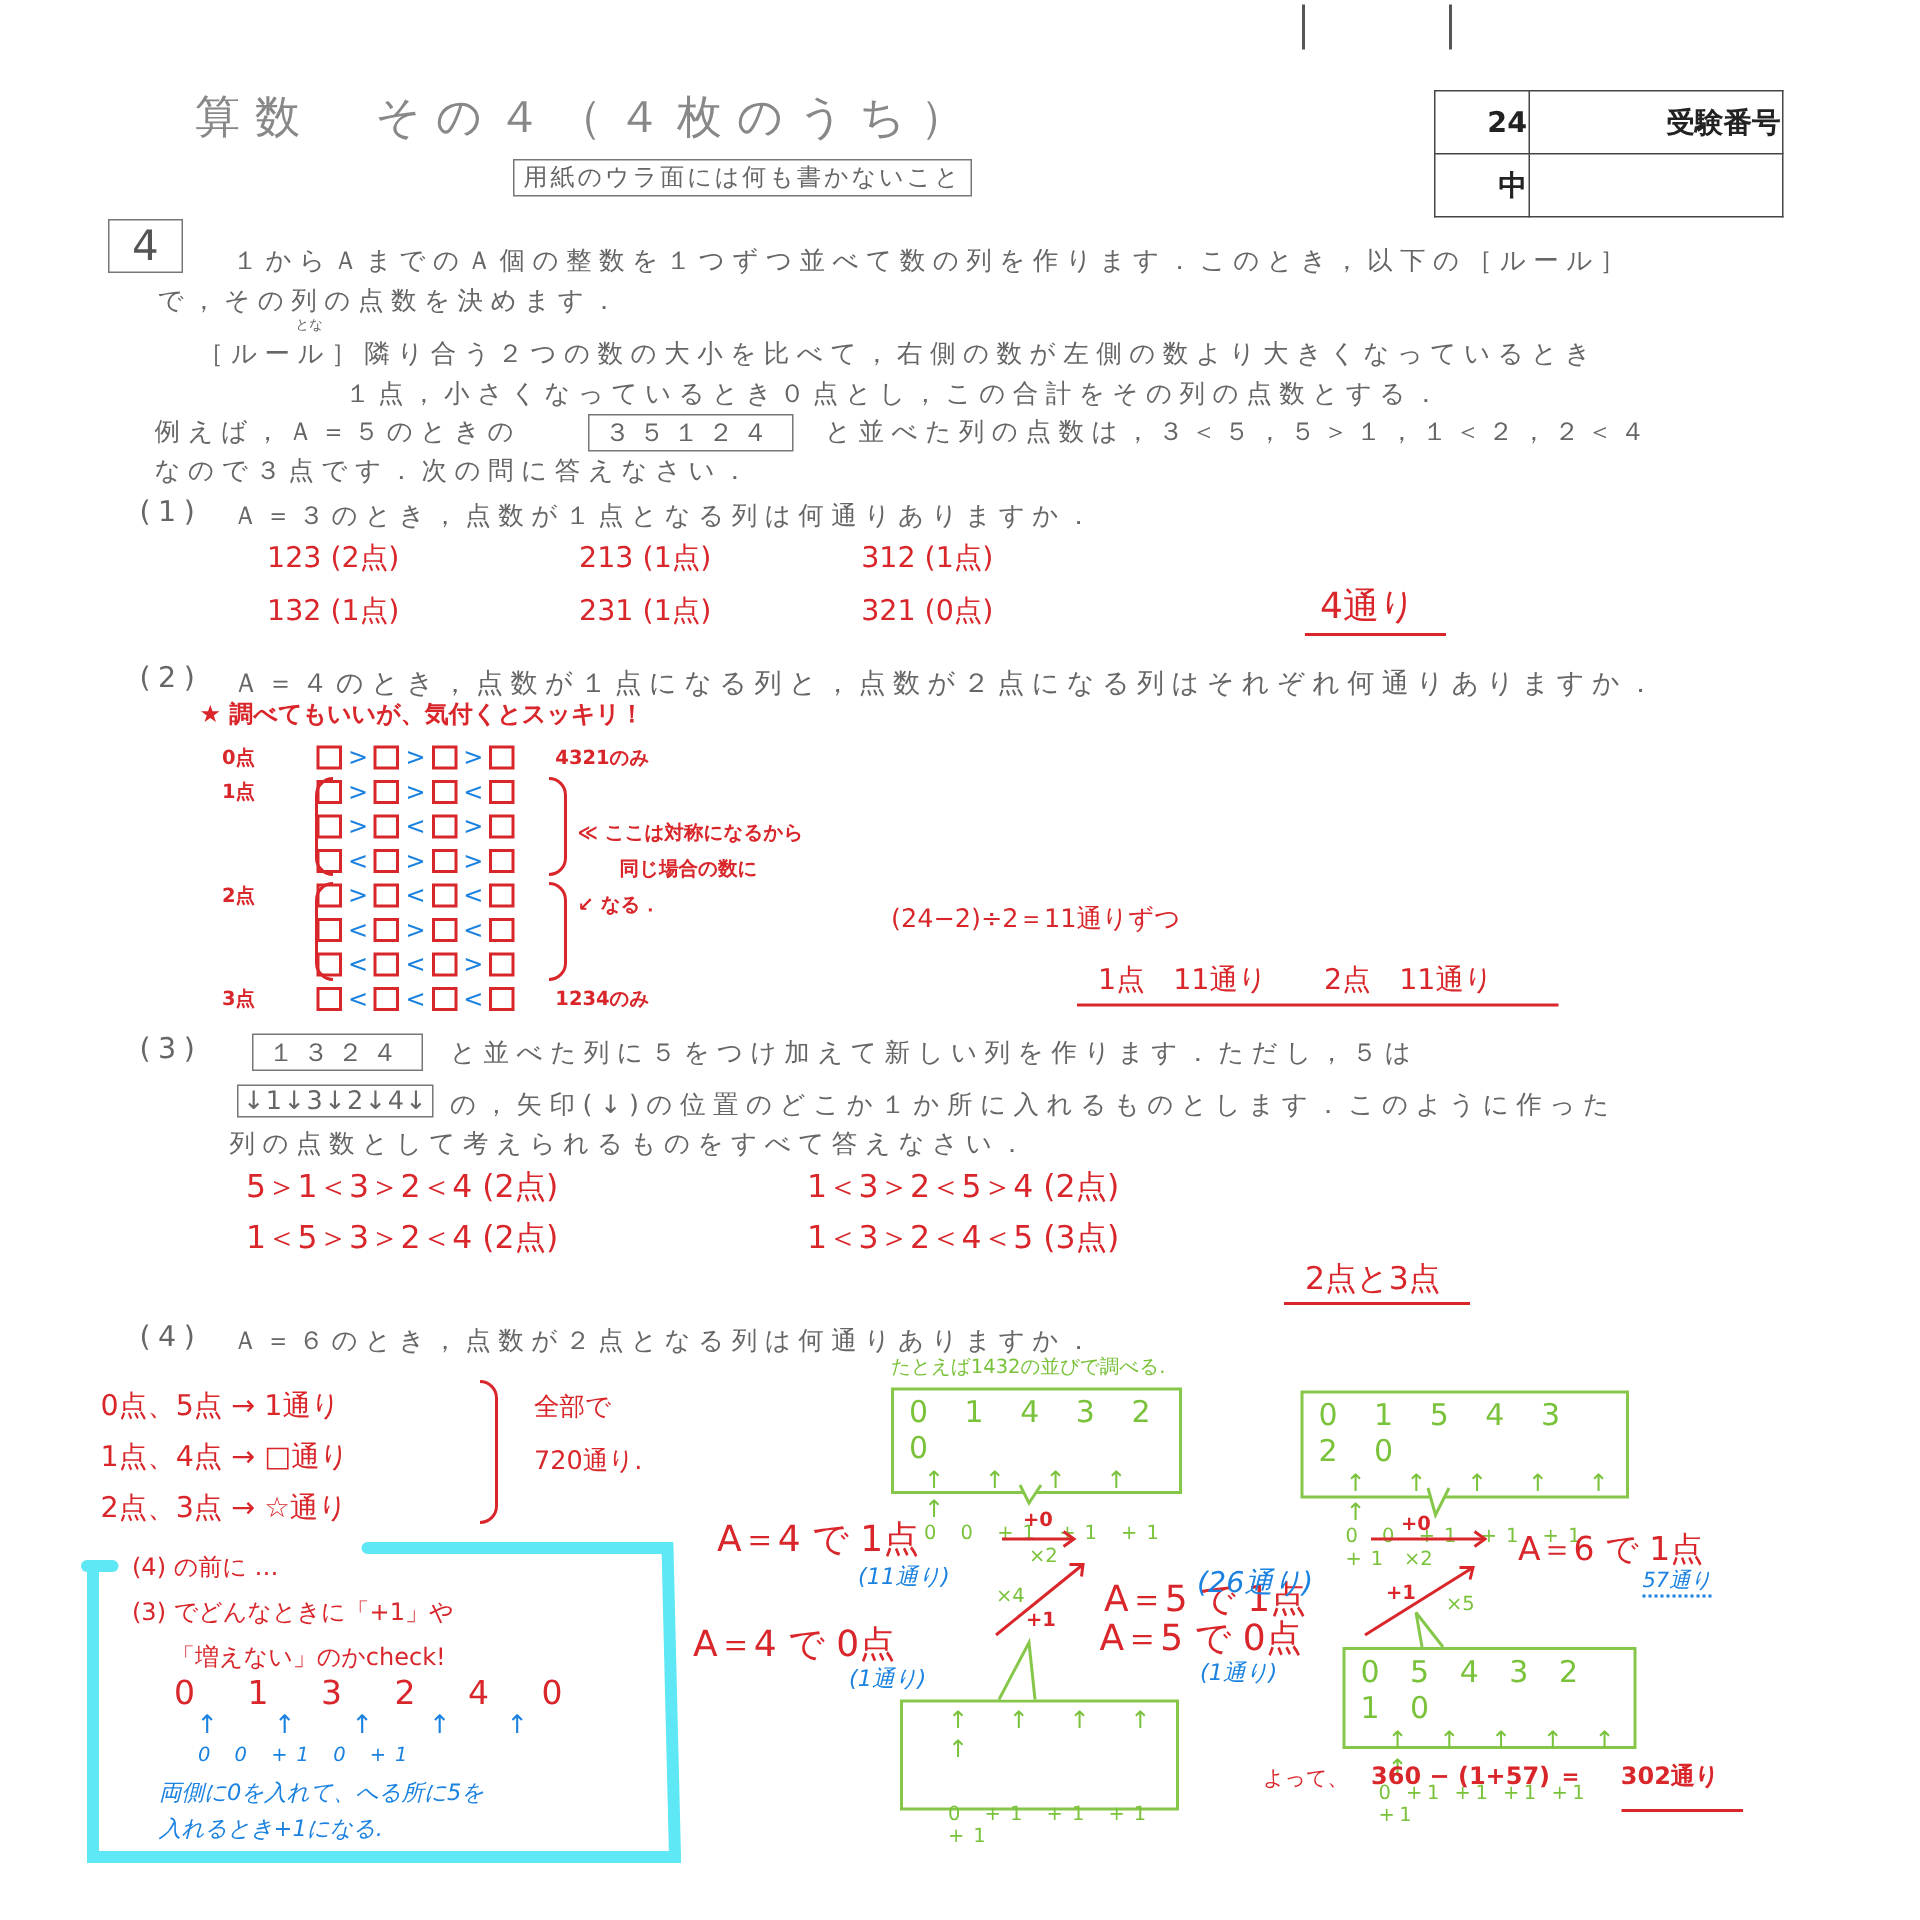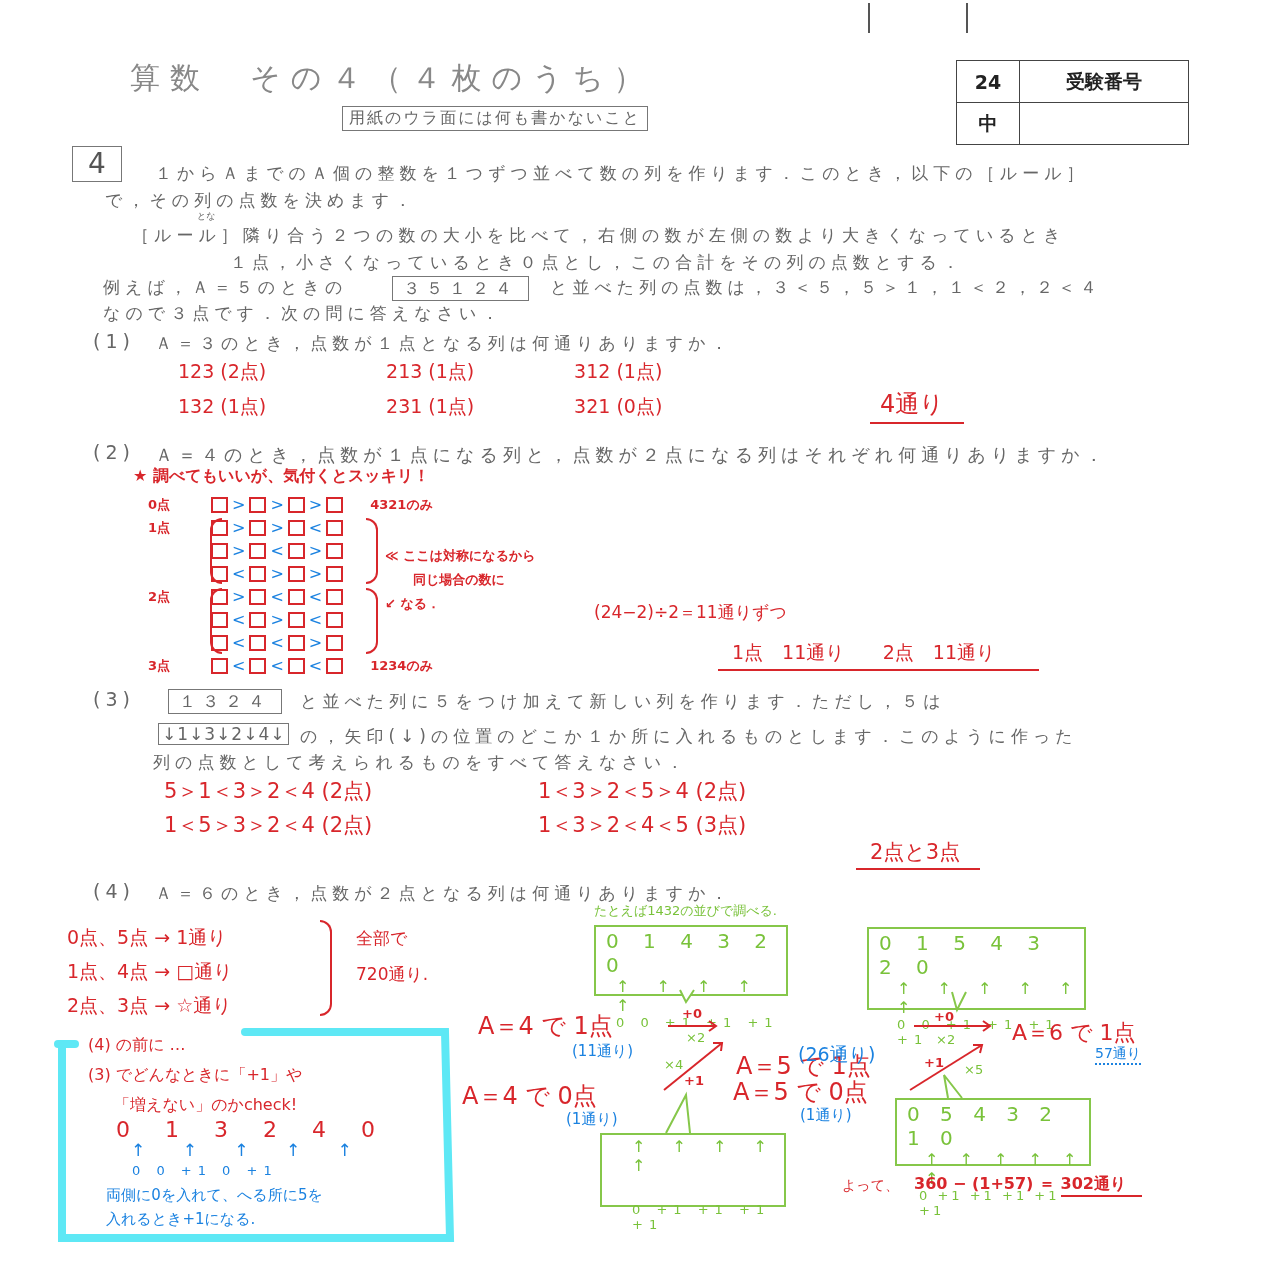--- a/index.html
+++ b/index.html
@@ -1,26 +1,26 @@
 <!DOCTYPE html>
 <html><head>
 <meta charset="utf-8">
 <style>
   html, body { margin:0; padding:0; }
   body { width:1280px; height:1280px; background:#ffffff; position:relative; overflow:hidden;
          font-family:"DejaVu Sans", sans-serif; color:#555; }
   .abs { position:absolute; white-space:nowrap; }
   .print { color:#666; letter-spacing:5px; font-size:17px; }
   .red { color:#d8262b; }
-  .blue { color:#1b82e0; }
+  .blue { color:#1b82e0;font-style:italic; }
   .green { color:#79c23a; }
   .box { border:1.5px solid #777; }
   .title { font-size:30px; color:#888; letter-spacing:10px; font-family:"DejaVu Serif", serif; }
   table.exam { border-collapse:collapse; }
-  table.exam td { border:1.5px solid #444; font-weight:bold; color:#222; font-size:19px; text-align:center; }
+  table.exam td { border:1.5px solid #444; font-weight:bold; color:#222; font-size:19px; text-align:right; }
   .sq { display:inline-block; width:13px; height:12px; border:2px solid #d8262b; vertical-align:middle; margin:0 1px; }
   .op { color:#1b82e0; font-size:16px; margin:0 3px; }
   .bubble { position:absolute; border:2px solid #86c74a; background:#fff; }
   .bubble .line1 { font-size:20px; letter-spacing:9px; color:#79c23a; }
   .bubble .line2 { font-size:16px; letter-spacing:11px; color:#79c23a; }
   .bubble .line3 { font-size:13px; letter-spacing:6px; color:#79c23a; }
   .uline { border-bottom:2px solid #d8262b; }
   .paren { position:absolute; border:2px solid #d8262b; }
 </style>
 </head>
@@ -198,21 +198,21 @@
 <div class="abs red" style="left:356px;top:920px;font-size:17px;line-height:36px;">
   <div>全部で</div>
   <div>720通り.</div>
 </div>
 
 <div class="bubble" style="left:594px;top:925px;width:180px;height:65px;padding:2px 0 0 10px;">
   <div class="line1">0 1 4 3 2 0</div>
   <div class="line2" style="padding-left:10px;">↑ ↑ ↑ ↑ ↑</div>
   <div class="line3" style="padding-left:10px;">0  0  +1 +1 +1</div>
 </div>
-<div class="bubble" style="left:867px;top:927px;width:205px;height:65px;padding:2px 0 12px 10px;">
+<div class="bubble" style="left:867px;top:927px;width:205px;height:65px;padding:2px 0 1px 10px;">
   <div class="line1">0 1 5 4 3 2 0</div>
   <div class="line2" style="padding-left:18px;">↑ ↑ ↑ ↑ ↑ ↑</div>
   <div class="line3" style="padding-left:18px;">0  0 +1 +1 +1 +1</div>
 </div>
 <div class="bubble" style="left:600px;top:1133px;width:172px;height:68px;padding:2px 0 0 10px;">
   <div class="line2" style="padding-left:20px;">↑ ↑ ↑ ↑ ↑</div>
   <div class="line3" style="padding-left:20px;margin-top:27px;">0 +1 +1 +1 +1</div>
 </div>
 <div class="bubble" style="left:895px;top:1098px;width:182px;height:62px;padding:2px 0 0 10px;">
   <div class="line1" style="letter-spacing:7px;">0 5 4 3 2 1 0</div>
@@ -253,21 +253,21 @@
 <div class="abs green" style="left:686px;top:1030px;font-size:13px;">×2</div>
 <div class="abs red" style="left:934px;top:1009px;font-size:13px;font-weight:bold;">+0</div>
 <div class="abs green" style="left:936px;top:1032px;font-size:13px;">×2</div>
 <div class="abs green" style="left:664px;top:1057px;font-size:13px;">×4</div>
 <div class="abs red" style="left:684px;top:1073px;font-size:13px;font-weight:bold;">+1</div>
 <div class="abs red" style="left:924px;top:1055px;font-size:13px;font-weight:bold;">+1</div>
 <div class="abs green" style="left:964px;top:1062px;font-size:13px;">×5</div>
 
 <div class="abs red" style="left:842px;top:1177px;font-size:14px;">よって、</div>
 <div class="abs red" style="left:914px;top:1174px;font-size:16px;font-weight:bold;">
-  <span>360 − (1+57) ＝ </span><span class="uline" style="padding:0 16px 2px 0;">302通り</span>
+  <span>360 − (1+57) ＝ </span><span class="uline" style="padding:0 16px 13px 0;margin-left:20px;">302通り</span>
 </div>
 
 <div class="abs red" style="left:88px;top:1030px;font-size:16px;line-height:30px;">
   <div>(4) の前に …</div>
   <div>(3) でどんなときに「+1」や</div>
   <div style="padding-left:26px;">「増えない」のかcheck!</div>
 </div>
 <div class="abs red" style="left:116px;top:1117px;font-size:22px;letter-spacing:14px;">0 1 3 2 4 0</div>
 <div class="abs blue" style="left:131px;top:1140px;font-size:17px;letter-spacing:16px;">↑ ↑ ↑ ↑ ↑</div>
 <div class="abs blue" style="left:132px;top:1163px;font-size:13px;letter-spacing:6px;">0  0  +1  0  +1</div>

